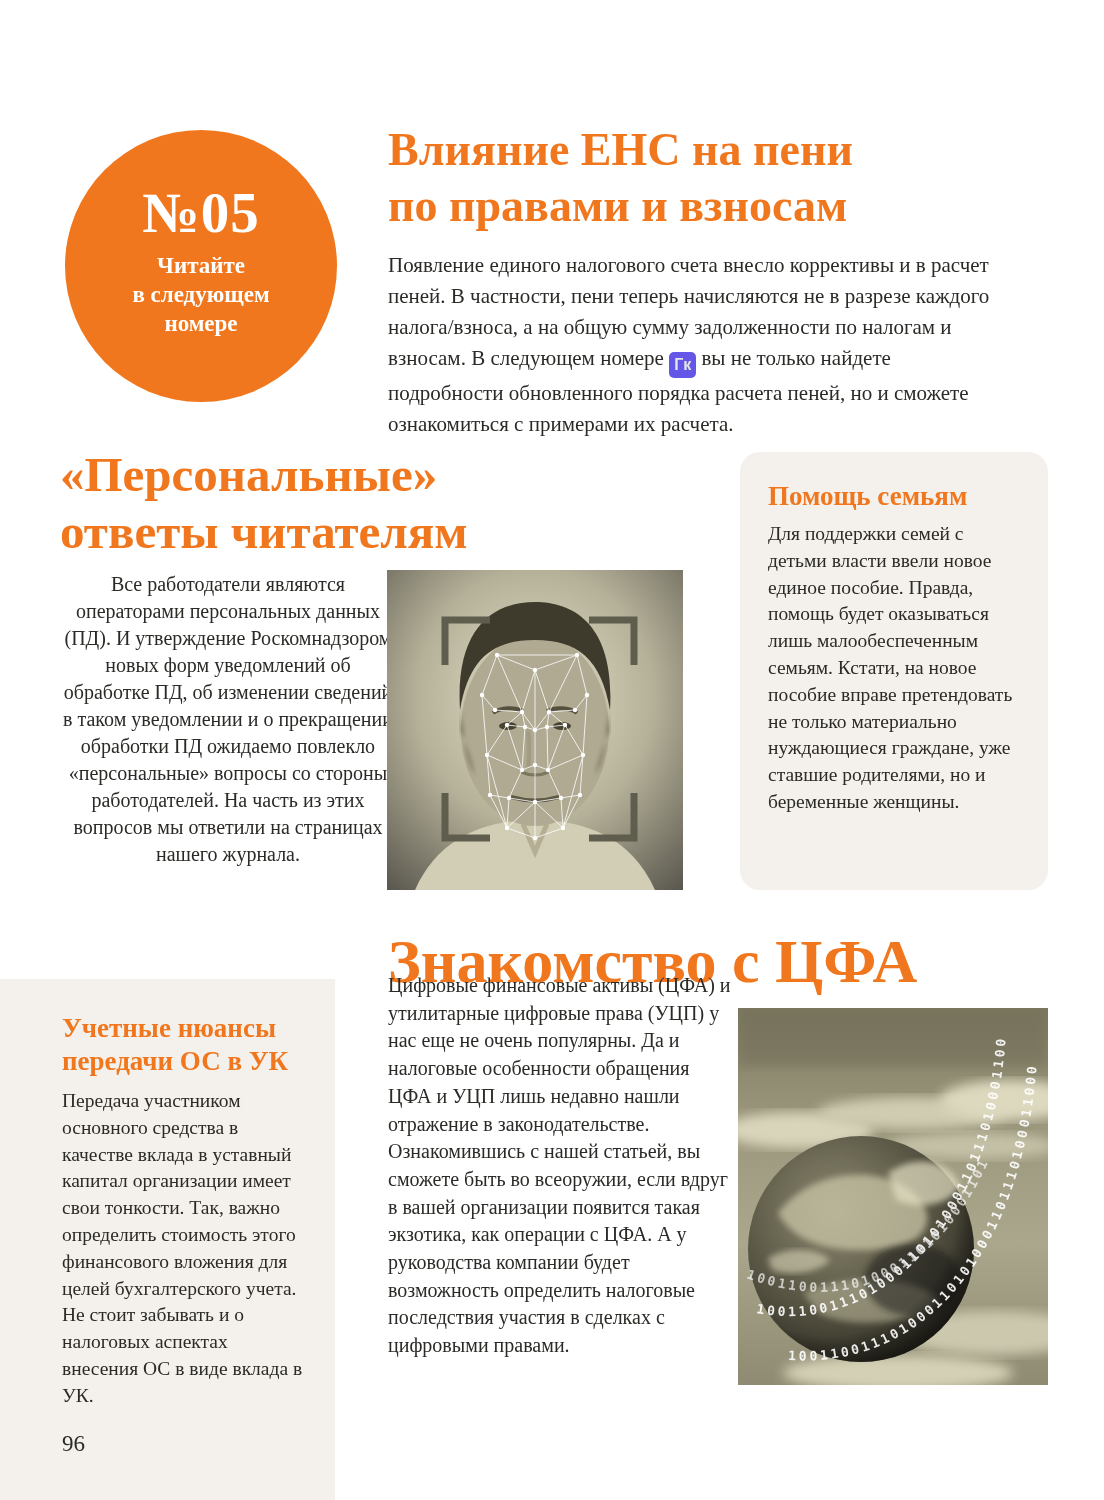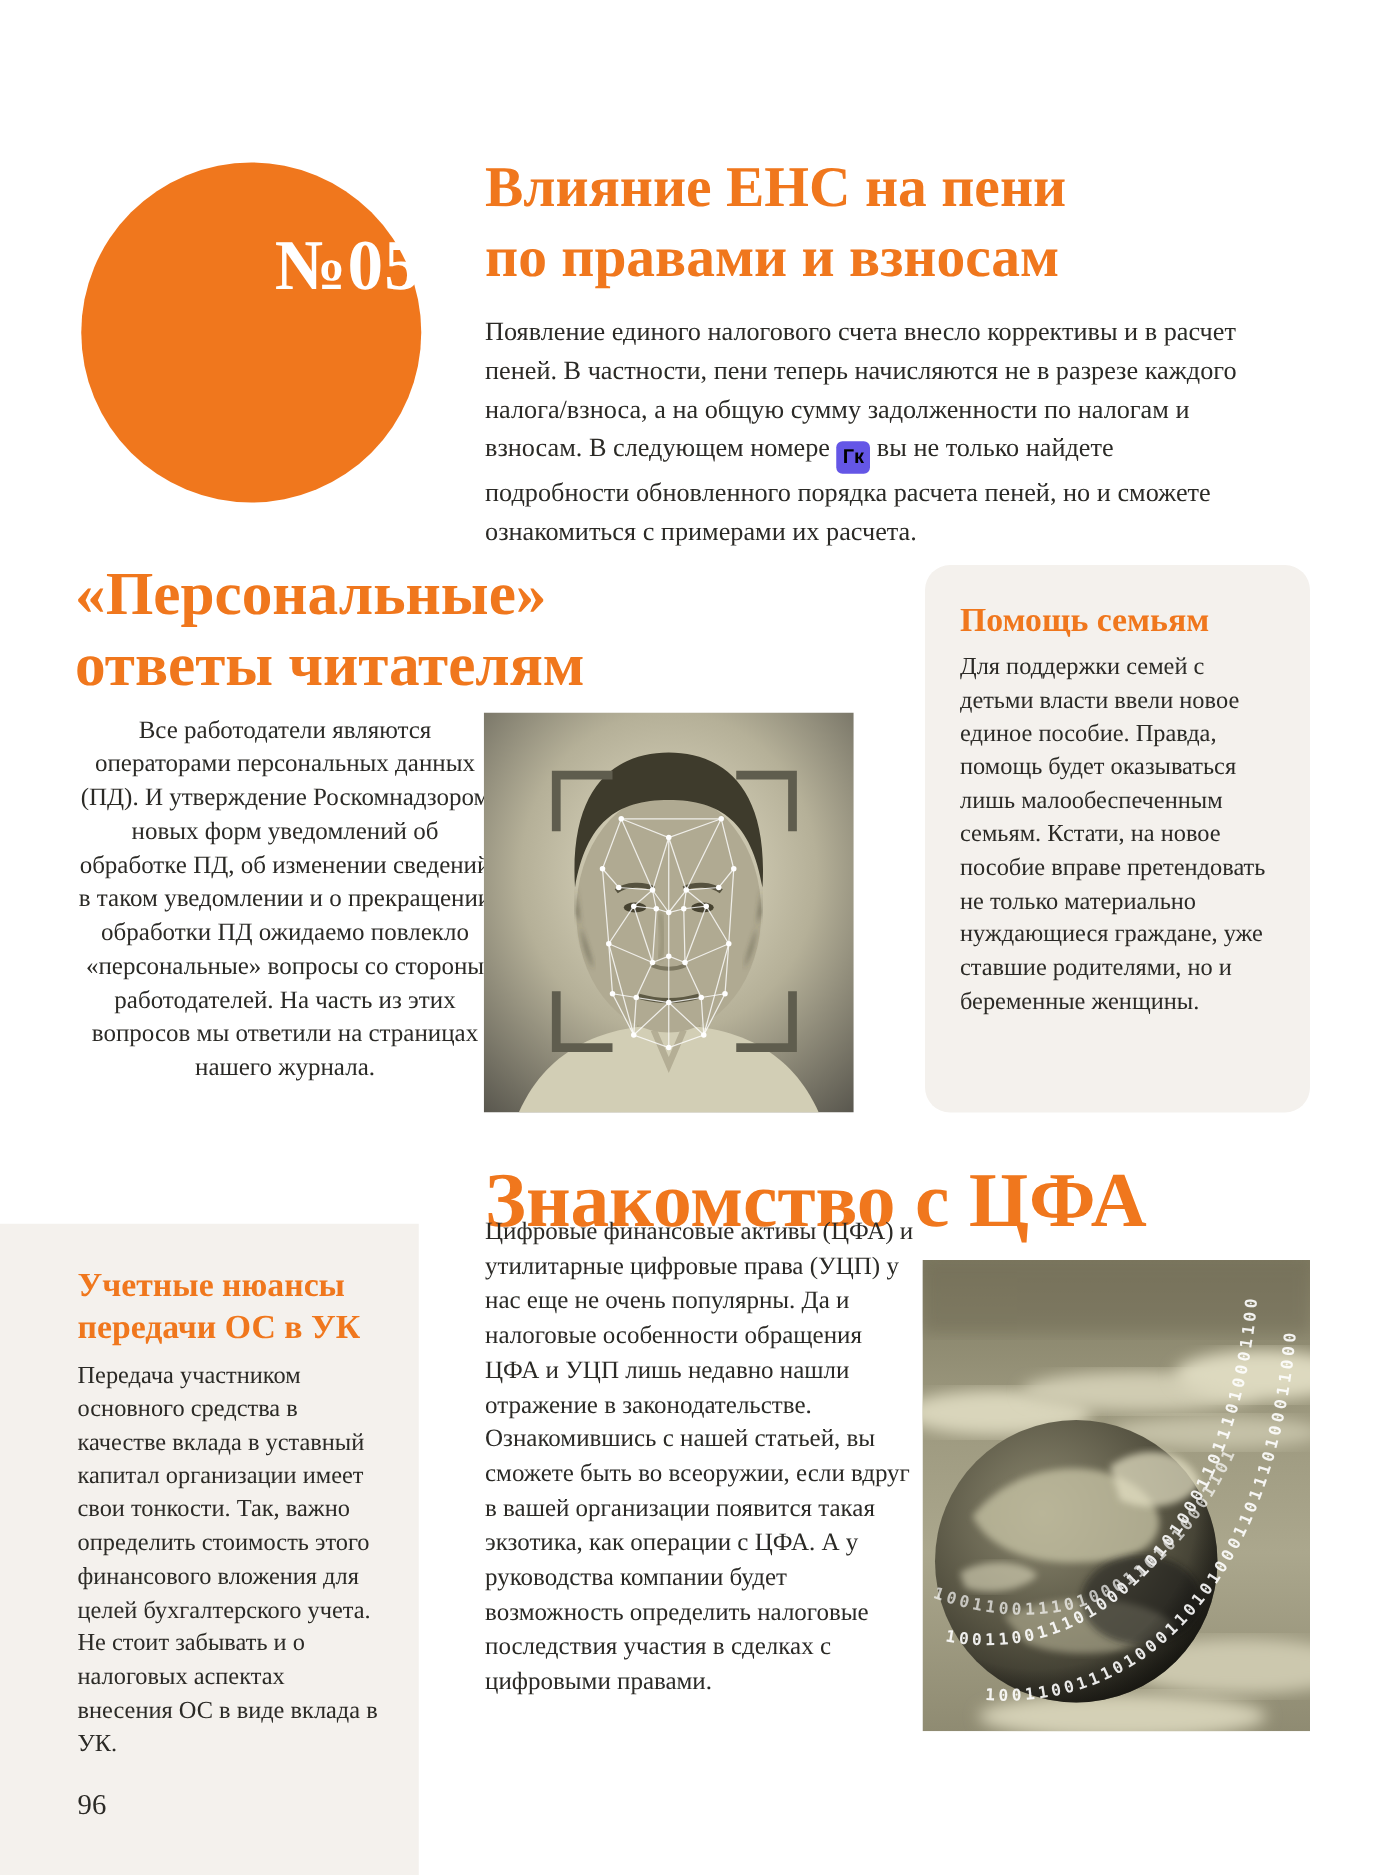--- a/index.html
+++ b/index.html
@@ -14,21 +14,21 @@
   body{font-family:"Liberation Serif","DejaVu Serif",serif;color:var(--ink);}
   .page{
     position:relative;width:1104px;height:1500px;margin:0 auto;
     background:var(--paper);overflow:hidden;
   }
   .abs{position:absolute;}
 
   
   .circle{
     left:65px;top:130px;width:272px;height:272px;border-radius:50%;
-    background:var(--accent);color:#fff;text-align:right;
+    background:var(--accent);color:#fff;text-align:center;
   }
   .circle-issue{
     margin-top:52px;font-size:57px;line-height:62px;font-weight:700;letter-spacing:1px;
   }
   .circle-caption{margin-top:7px;font-size:23px;line-height:29px;font-weight:700;}
 
   
   .title-xl{font-size:46px;line-height:56px;font-weight:700;color:var(--accent);}
   .title-personal{font-size:49px;line-height:57px;font-weight:700;color:var(--accent);}
   .title-xxl{font-size:62px;line-height:66px;font-weight:700;color:var(--accent);}
@@ -46,21 +46,21 @@
   .family-box{left:740px;top:452px;width:308px;height:438px;padding:28px 26px 0 28px;border-radius:20px;}
   .family-box .title-box{margin-bottom:8px;}
   .osuk-box{left:0;top:935px;width:335px;height:556px;padding:33px 28px 0 62px;margin-top:44px;}
   .osuk-box .title-box{margin-bottom:10px;}
 
   
   .ens-title{left:388px;top:122px;}
   .ens-body{left:388px;top:250px;width:610px;}
   .gk-badge{
     display:inline-block;width:27px;height:26px;border-radius:5px;
-    background:var(--badge-bg);color:#000000;text-align:center;
+    background:var(--badge-bg);color:#e5e5e5;text-align:center;
     font-family:"Liberation Sans","DejaVu Sans",sans-serif;
     font-size:16px;line-height:26px;font-weight:700;vertical-align:-5px;
   }
 
   
   .personal-title{left:60px;top:446px;}
   .personal-body{left:62px;top:571px;width:332px;}
 
   
   .cfa-title{left:388px;top:928px;}
@@ -73,20 +73,25 @@
 
   .page-number{left:62px;top:1430px;font-size:23px;line-height:28px;}
 </style>
 </head>
 <body>
 
 <div class="page">
 
   <div class="abs circle">
     <div class="circle-issue">№05</div>
+    <div class="circle-caption">
+      <span class="title-line">Читайте</span>
+      <span class="title-line">в следующем</span>
+      <span class="title-line">номере</span>
+    </div>
   </div>
 
   <h1 class="abs title-xl ens-title">
     <span class="title-line">Влияние ЕНС на пени</span>
     <span class="title-line">по правами и взносам</span>
   </h1>
   <p class="abs body-lg ens-body"><span>Появление единого налогового счета внесло коррективы и в расчет пеней. В частности, пени теперь начисляются не в разрезе каждого налога/взноса, а на общую сумму задолженности по налогам и взносам. В следующем номере </span><span class="gk-badge">Гк</span><span> вы не только найдете подробности обновленного порядка расчета пеней, но и сможете ознакомиться с примерами их расчета.</span></p>
 
   <h1 class="abs title-personal personal-title">
     <span class="title-line">«Персональные»</span>

